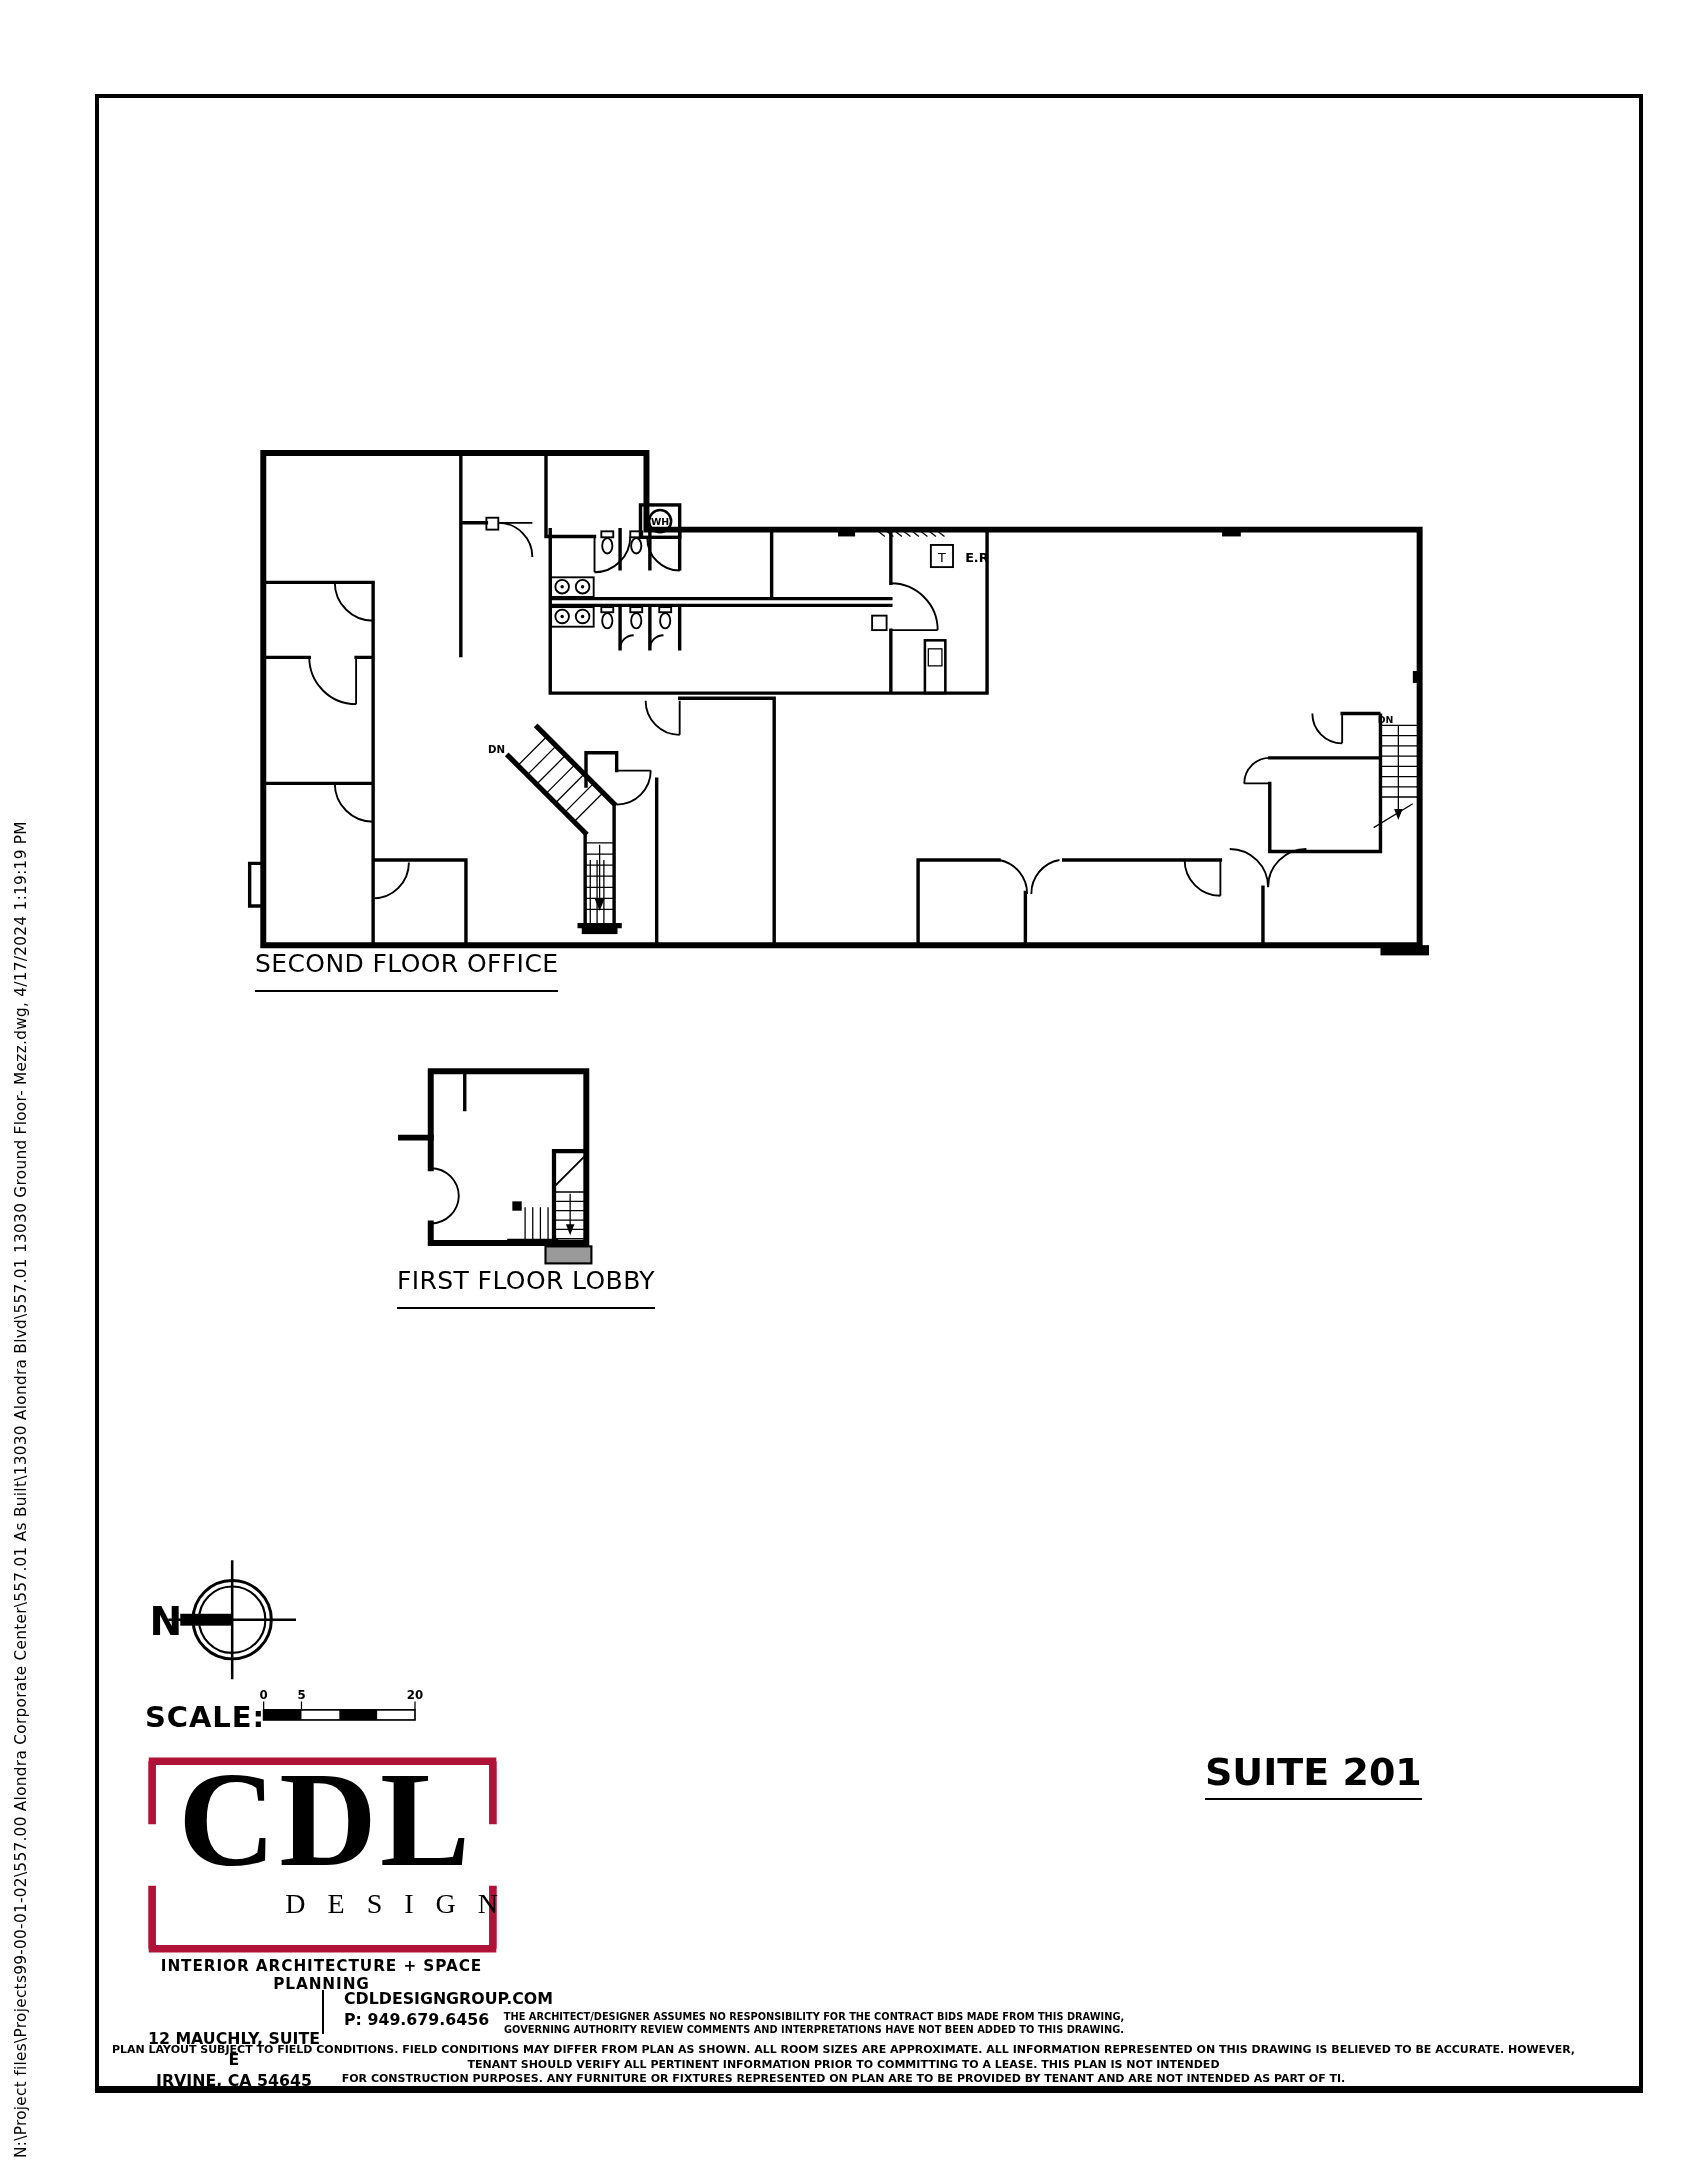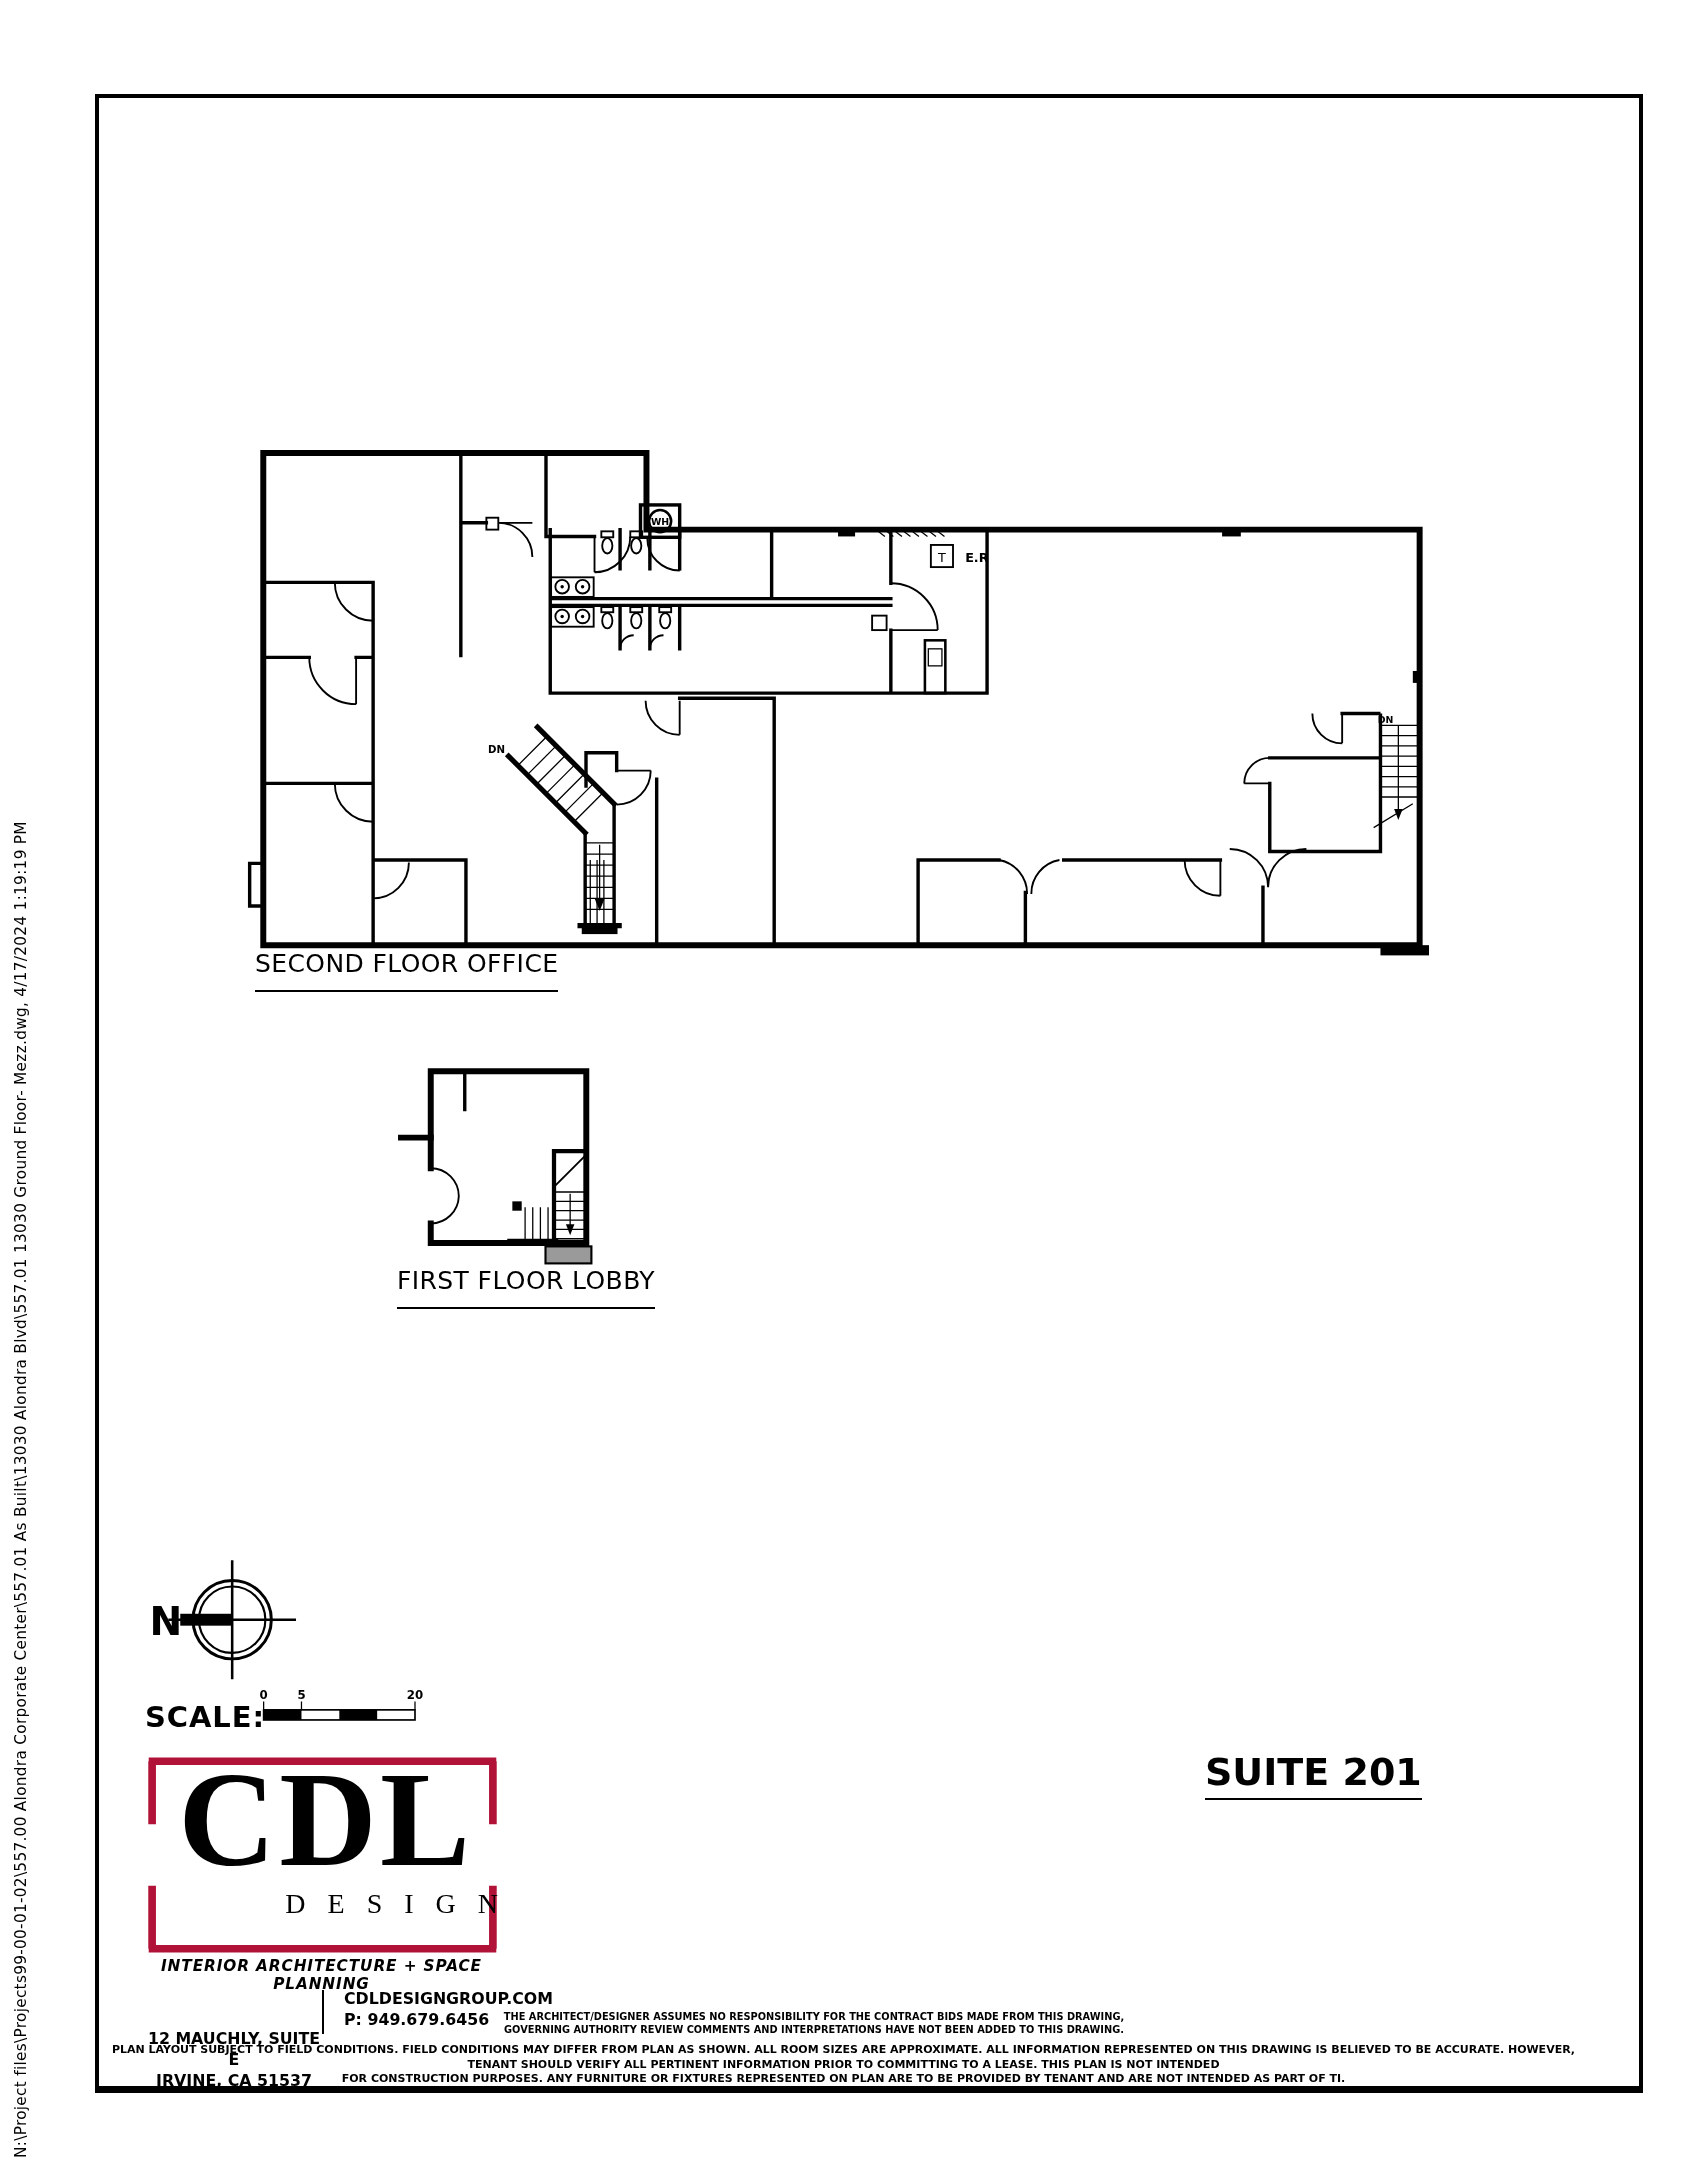--- a/index.html
+++ b/index.html
@@ -23,21 +23,21 @@
   .t15{stroke:#000;stroke-width:1.5;fill:none;}
   .lbl{font-family:"DejaVu Sans",sans-serif;fill:#000;}
   
   .logo-cdl{left:147px;top:1756px;width:351px;text-align:center;
             font-family:"Liberation Serif",serif;font-weight:700;font-size:135px;
             line-height:128px;letter-spacing:3.4px;padding-left:3.4px;}
   .logo-design{left:147px;top:1881px;width:351px;text-align:right;
                font-family:"Liberation Serif",serif;font-weight:400;font-size:28px;
                line-height:46px;letter-spacing:22px;padding-left:22px;}
   .logo-tagline{left:136px;top:1957px;width:371px;text-align:center;
-                font-size:15.3px;font-weight:700;letter-spacing:0.9px;font-style:italic;}
+                font-size:15.3px;font-weight:700;letter-spacing:0.9px;}
   .addr-left{left:147px;top:1988px;width:174px;text-align:center;
              font-size:15.8px;font-weight:700;line-height:21px;margin-top:40px;}
   .addr-div{left:322px;top:1990px;width:1.7px;height:44px;background:#000;}
   .addr-right{left:344px;top:1988px;width:179px;font-size:15.8px;font-weight:700;line-height:21px;}
   
   .suite{left:1205px;top:1750px;font-size:38px;font-weight:700;}
   .suite span{display:inline-block;border-bottom:2.6px solid #000;padding-bottom:4.3px;}
   .tb-lines{left:1205px;top:1811px;font-size:25px;font-weight:700;line-height:31.5px;}
   
   .disc1{left:503px;top:2011px;width:622px;text-align:center;
@@ -197,21 +197,21 @@
   </svg>
 
   <svg class="abs" style="left:147px;top:1756px" width="351" height="198" viewBox="0 0 412 232">
     <path d="M2,6 H410 M2,226 H410 M6,6 V80 M406,6 V80 M6,226 V152 M406,226 V152" fill="none" stroke-width="9" stroke="#b01238"></path>
   </svg>
   <div class="abs logo-cdl">CDL</div>
   <div class="abs logo-design">DESIGN</div>
   <div class="abs logo-tagline">INTERIOR ARCHITECTURE + SPACE PLANNING</div>
   <div class="abs addr-left">
     <div>12 MAUCHLY, SUITE  E</div>
-    <div>IRVINE, CA 51537</div>
+    <div>IRVINE, CA 54645</div>
   </div>
   <div class="abs addr-div"></div>
   <div class="abs addr-right">
     <div>CDLDESIGNGROUP.COM</div>
     <div>P: 949.679.6456</div>
   </div>
 
   <div class="abs suite">
     <span>SUITE 201</span>
   </div>

